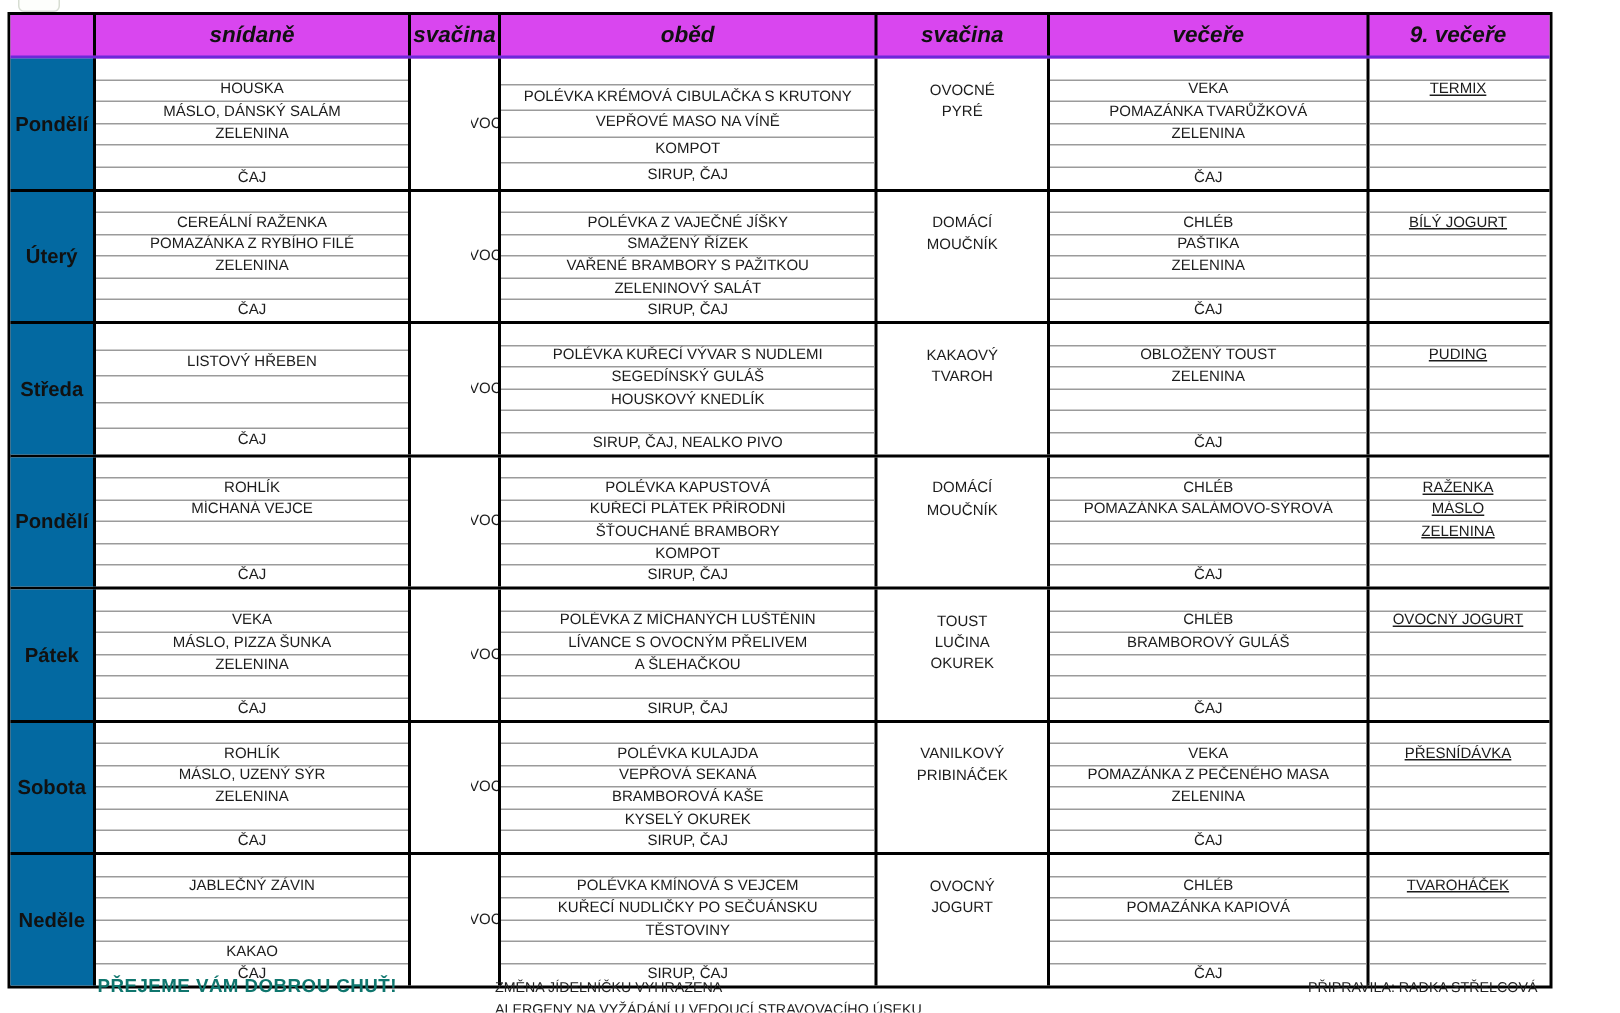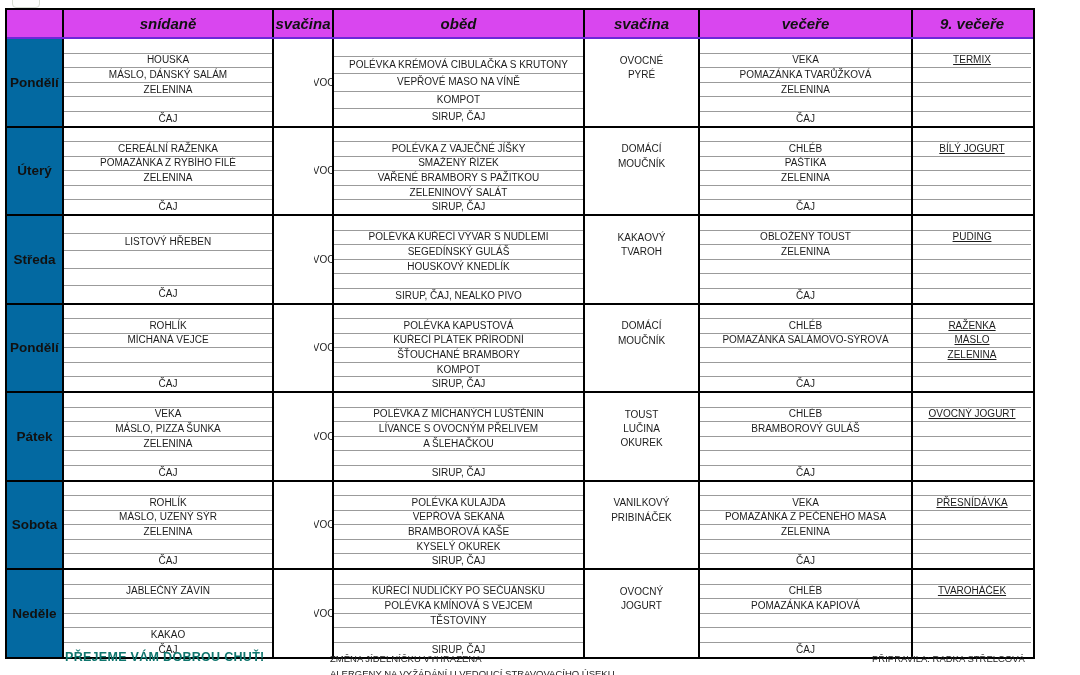--- a/index.html
+++ b/index.html
@@ -368,22 +368,22 @@
           <div class="line"></div>
           <div class="line"></div>
           <div class="line">KAKAO</div>
           <div class="line">ČAJ</div>
         </div>
         <div class="cell style-center">
           <div class="single">OVOCE</div>
         </div>
         <div class="cell style-lined">
           <div class="line"></div>
+          <div class="line">POLÉVKA KMÍNOVÁ S VEJCEM</div>
           <div class="line">KUŘECÍ NUDLIČKY PO SEČUÁNSKU</div>
-          <div class="line">POLÉVKA KMÍNOVÁ S VEJCEM</div>
           <div class="line">TĚSTOVINY</div>
           <div class="line"></div>
           <div class="line">SIRUP, ČAJ</div>
         </div>
         <div class="cell style-plain">
           <div class="line"></div>
           <div class="line">OVOCNÝ</div>
           <div class="line">JOGURT</div>
           <div class="line"></div>
           <div class="line"></div>

